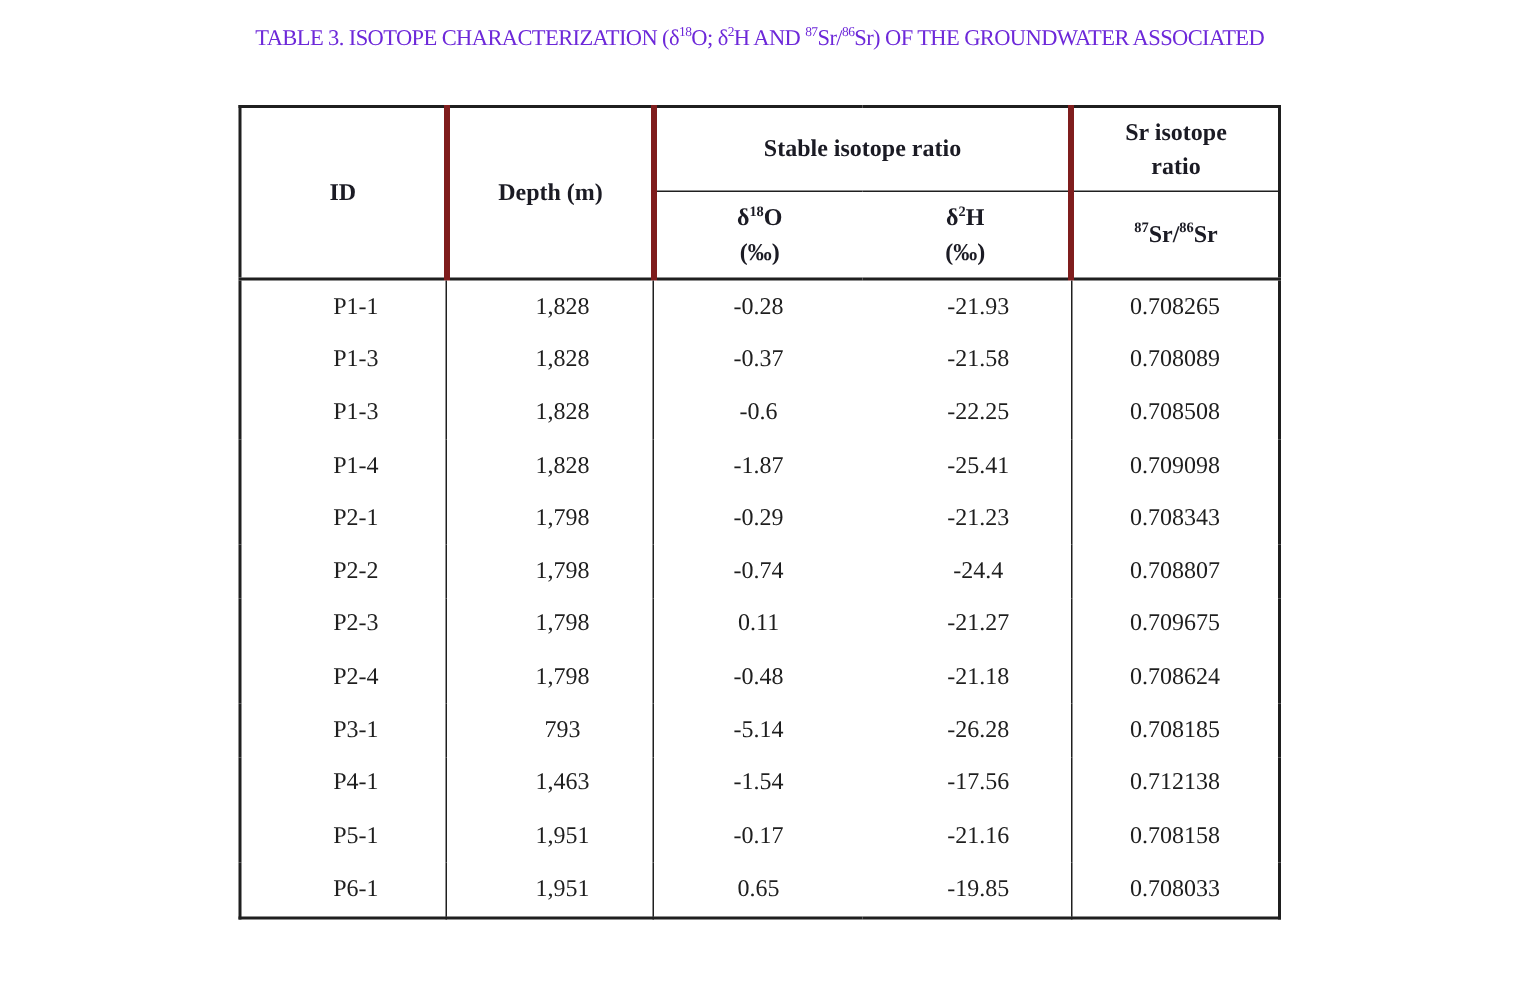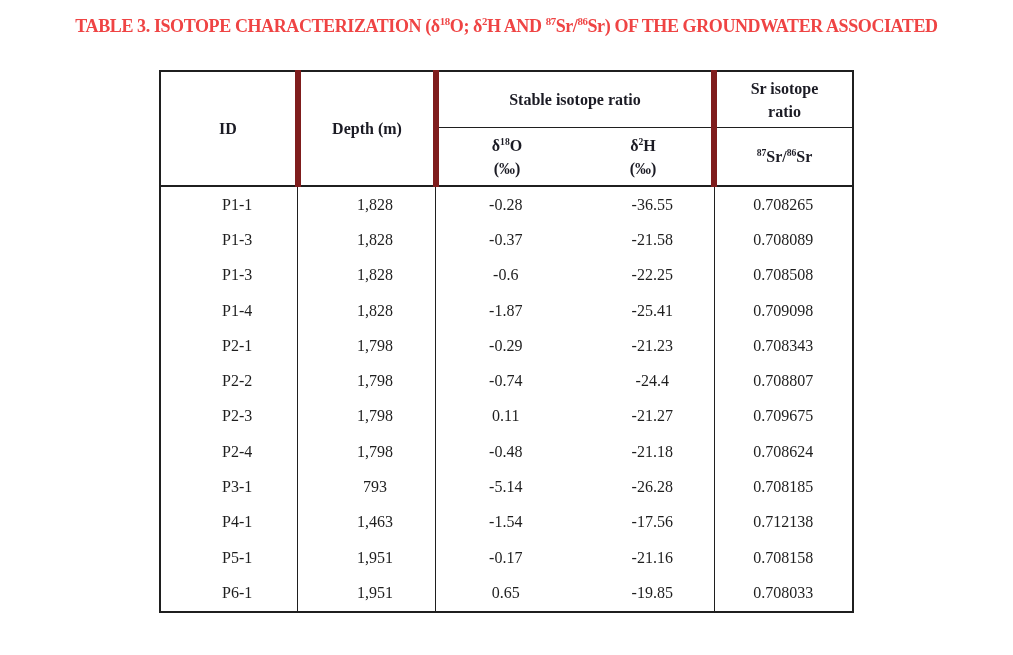--- a/index.html
+++ b/index.html
@@ -11,25 +11,25 @@
     position: relative;
     width: 1013px;
     height: 655px;
     background: #ffffff;
     overflow: hidden;
     font-family: "Liberation Serif", serif;
   }
   .caption {
     padding-top: 13px;
     text-align: center;
-    font-weight: bold;
-    font-size: 18px;
+    font-weight: normal;
+    font-size: 15px;
     line-height: 27px;
     letter-spacing: -0.4px;
-    color: #ef4444;
+    color: #6d28d9;
   }
   .caption-line {
     white-space: nowrap;
   }
   .caption sup, .hdr sup {
     font-size: 60%;
     line-height: 0;
   }
   table.iso {
     border-collapse: collapse;
@@ -43,21 +43,21 @@
     padding: 0;
     text-align: center;
     vertical-align: middle;
     font-size: 16px;
     overflow: hidden;
   }
   thead tr.top-row th { height: 55px; }
   thead tr.sub-row th { height: 57px; }
   thead th { font-weight: bold; color: #1b1b24; }
   thead { border-bottom: 2px solid #1f1f1f; }
-  .vr { border-right: 6px solid #7f1d1d; }
+  .vr { border-right: 4px solid #7f1d1d; }
   .hr { border-bottom: 1px solid #1f1f1f; }
   .sr-wrap {
     display: inline-block;
     max-width: 104px;
     line-height: 23px;
   }
   .two-line { line-height: 23px; }
   tbody td { height: 35.3px; font-weight: normal; }
   tbody td.c0, tbody td.c1, tbody td.c3 { border-right: 1px solid #1f1f1f; padding-left: 16px; }
 </style>
@@ -97,21 +97,21 @@
         <th>
           <span><sup>87</sup><span>Sr/</span><sup>86</sup><span>Sr</span></span>
         </th>
       </tr>
     </thead>
     <tbody>
         <tr>
           <td class="c0">P1-1</td>
           <td class="c1">1,828</td>
           <td class="c2">-0.28</td>
-          <td class="c3">-36.55</td>
+          <td class="c3">-21.93</td>
           <td class="c4">0.708265</td>
         </tr>
         <tr>
           <td class="c0">P1-3</td>
           <td class="c1">1,828</td>
           <td class="c2">-0.37</td>
           <td class="c3">-21.58</td>
           <td class="c4">0.708089</td>
         </tr>
         <tr>

